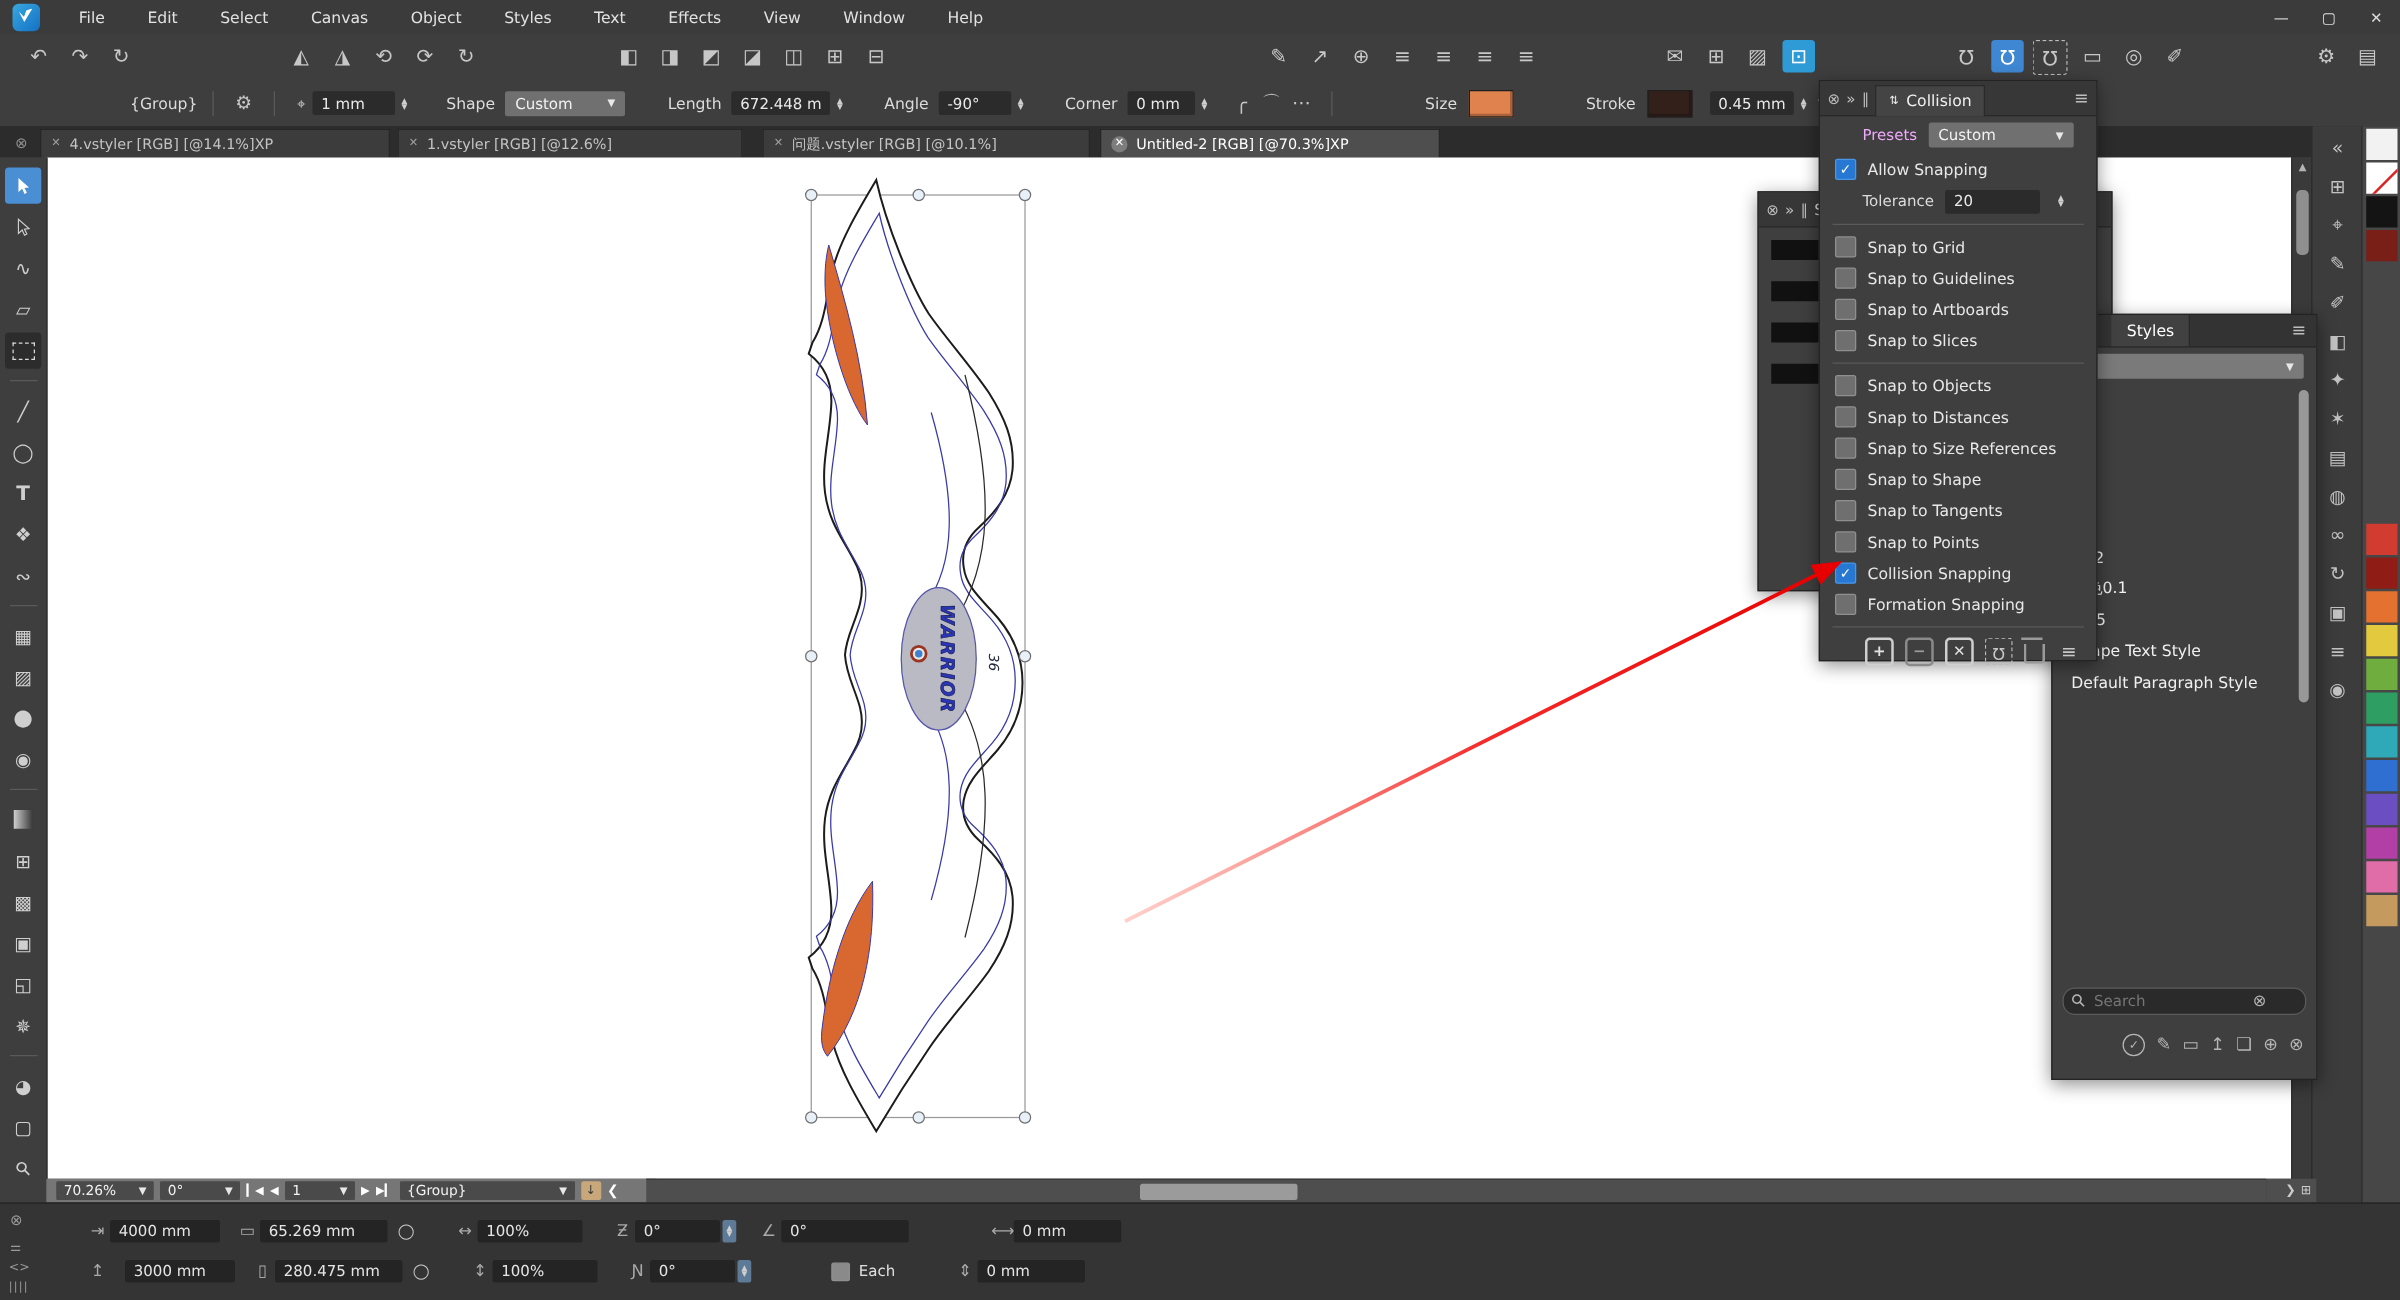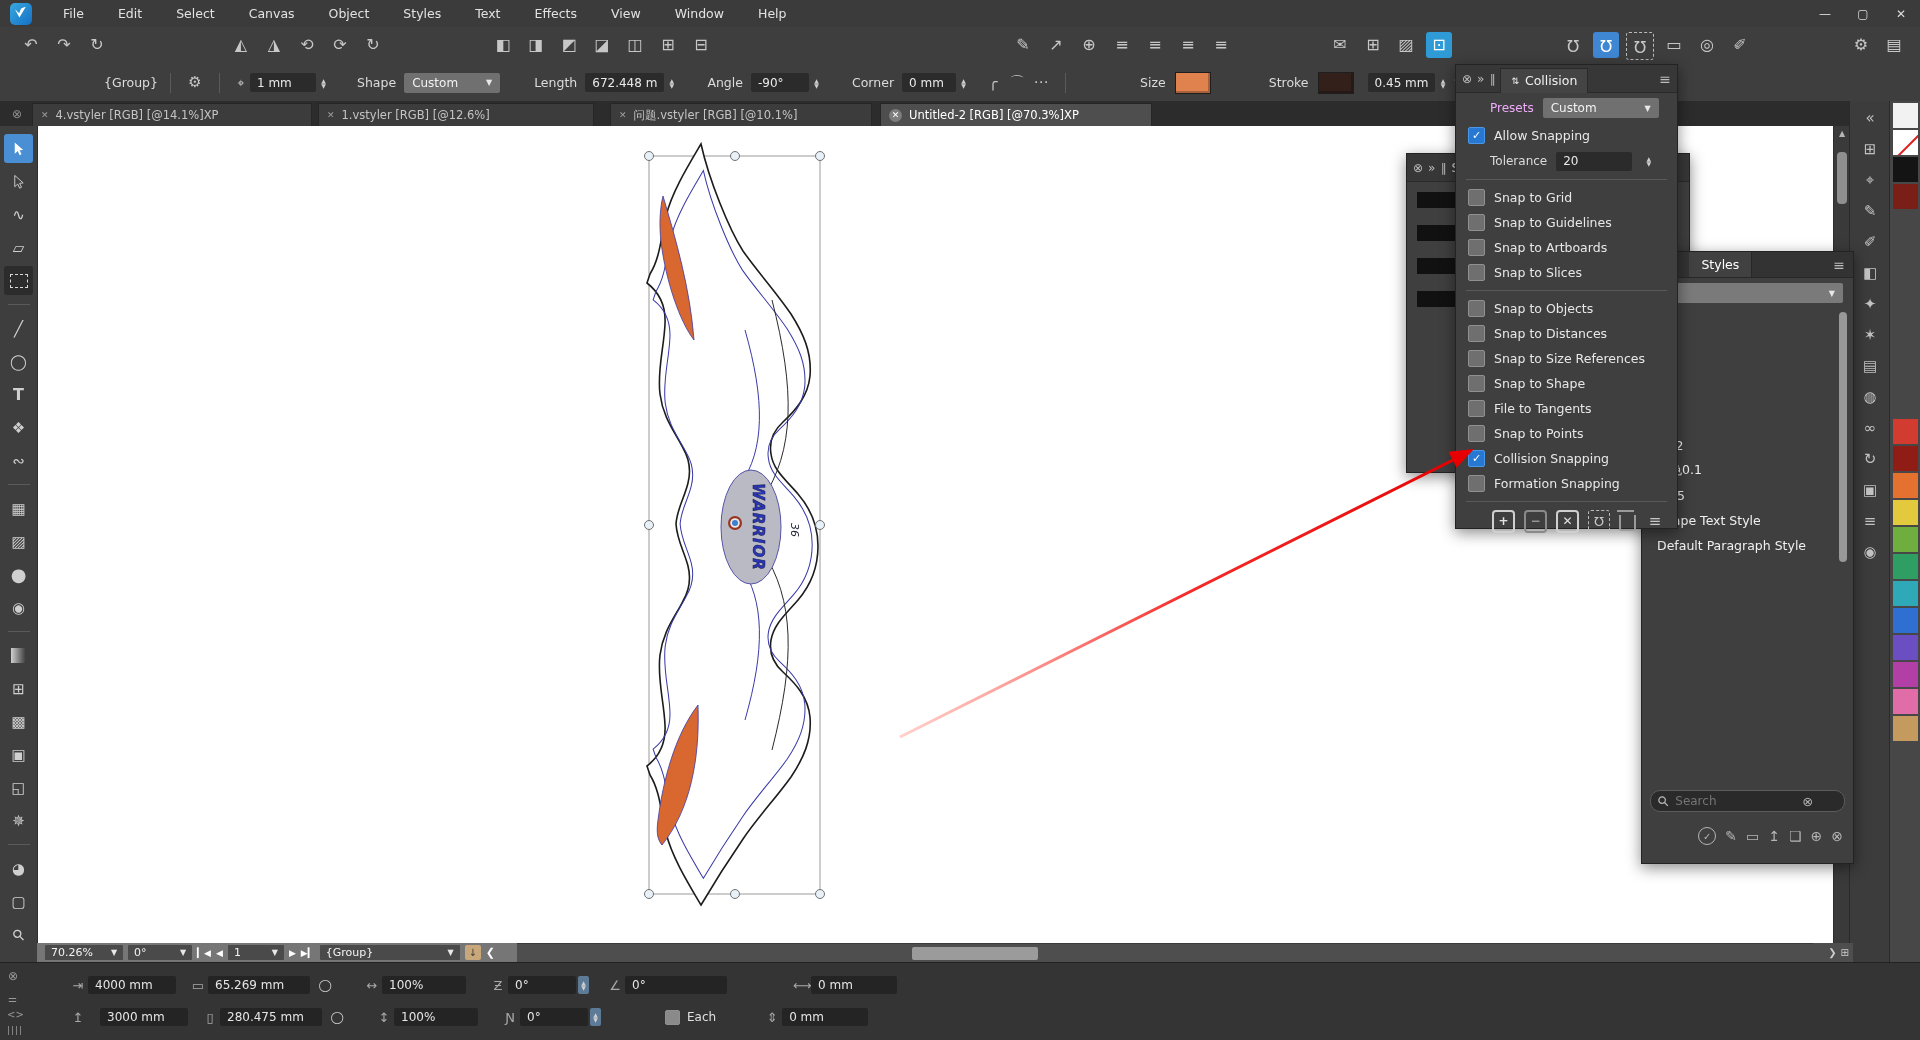--- a/index.html
+++ b/index.html
@@ -539,21 +539,21 @@
     <div class="snaprow">
         <span class="chk"></span>
         <span>Snap to Size References</span>
       </div>
     <div class="snaprow">
         <span class="chk"></span>
         <span>Snap to Shape</span>
       </div>
     <div class="snaprow">
         <span class="chk"></span>
-        <span>File to Tangents</span>
+        <span>Snap to Tangents</span>
       </div>
     <div class="snaprow">
         <span class="chk"></span>
         <span>Snap to Points</span>
       </div>
     <div class="snaprow">
         <span class="chk on">✓</span>
         <span>Collision Snapping</span>
       </div>
     <div class="snaprow">

